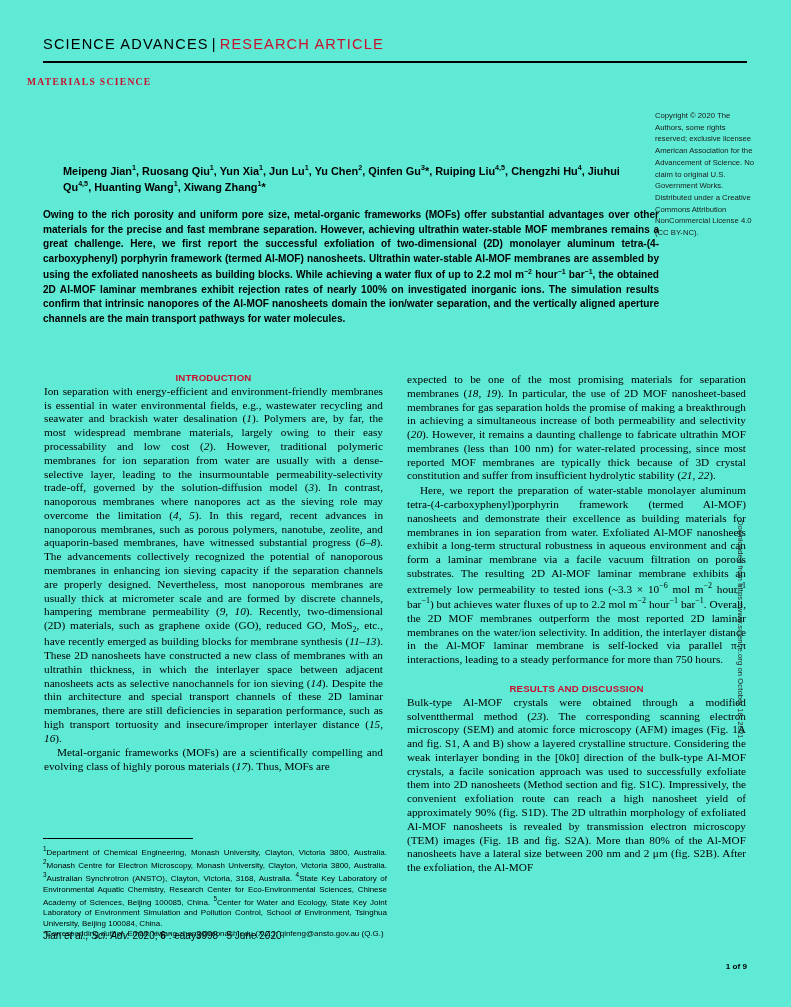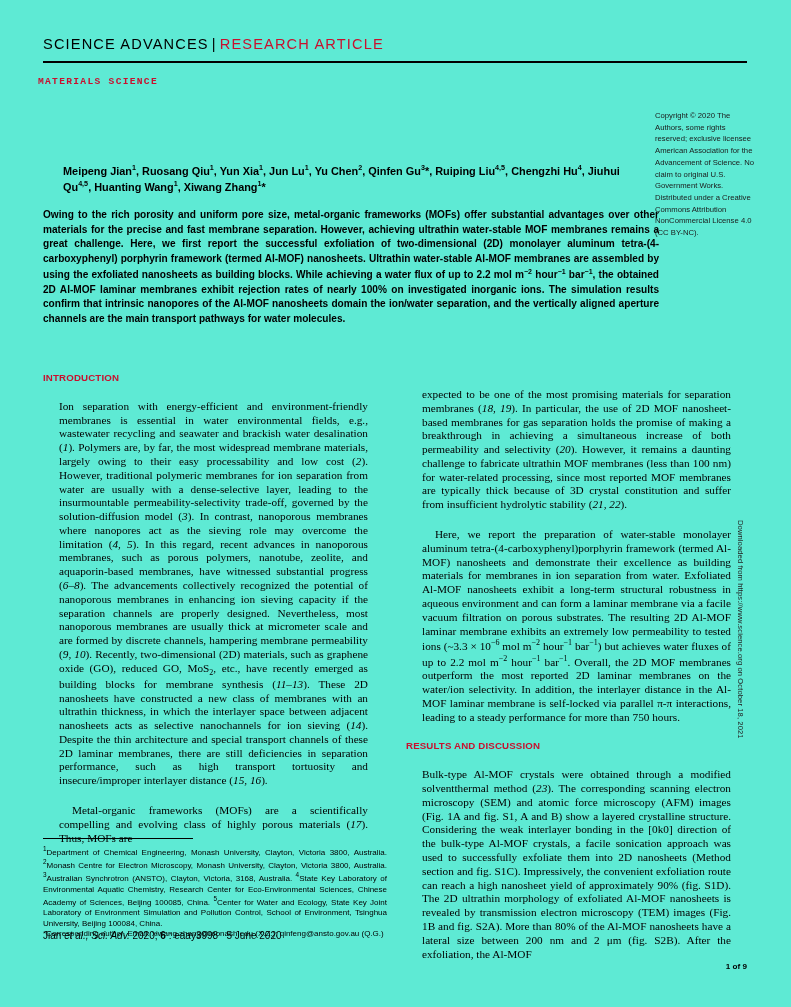--- a/index.html
+++ b/index.html
@@ -39,23 +39,23 @@
     left: 43px;
     top: 61px;
     width: 704px;
     height: 1.6px;
     background: #000000;
   }
 
   
   .kicker {
     position: absolute;
-    left: 38px;
+    left: 27px;
     top: 76px;
-    font-family: Liberation Mono, monospace;
+    font-family: Liberation Serif, serif;
     font-size: 9.6px;
     font-weight: bold;
     letter-spacing: 1.3px;
     color: #c8102e;
   }
 
   
   .title {
     position: absolute;
     left: 43px;
@@ -120,34 +120,34 @@
     font-size: 11.25px;
     line-height: 1.225;
     text-align: justify;
     color: #000000;
     hyphens: none;
   }
   .col-left  { left: 43px;  }
   .col-right { left: 406px; }
 
   .col p {
-    margin: 16px;
+    margin: 1px;
     text-indent: 0;
   }
   .col p.ind { text-indent: 13px; }
   .col p + p { margin-top: 0; }
 
   .sechead {
     font-family: "Liberation Sans", sans-serif;
     font-size: 9.7px;
     font-weight: bold;
     letter-spacing: 0.15px;
     color: #c8102e;
     margin: 0 0 1px 0;
-    text-align: left;
+    text-align: center;
   }
   .sechead.spaced { margin-top: 16px; }
   .col i, .col em { font-style: italic; }
   .col sub { font-size: 8px; }
   .col sup { font-size: 8px; vertical-align: super; }
 
   
   .foot-rule {
     position: absolute;
     left: 43px;

